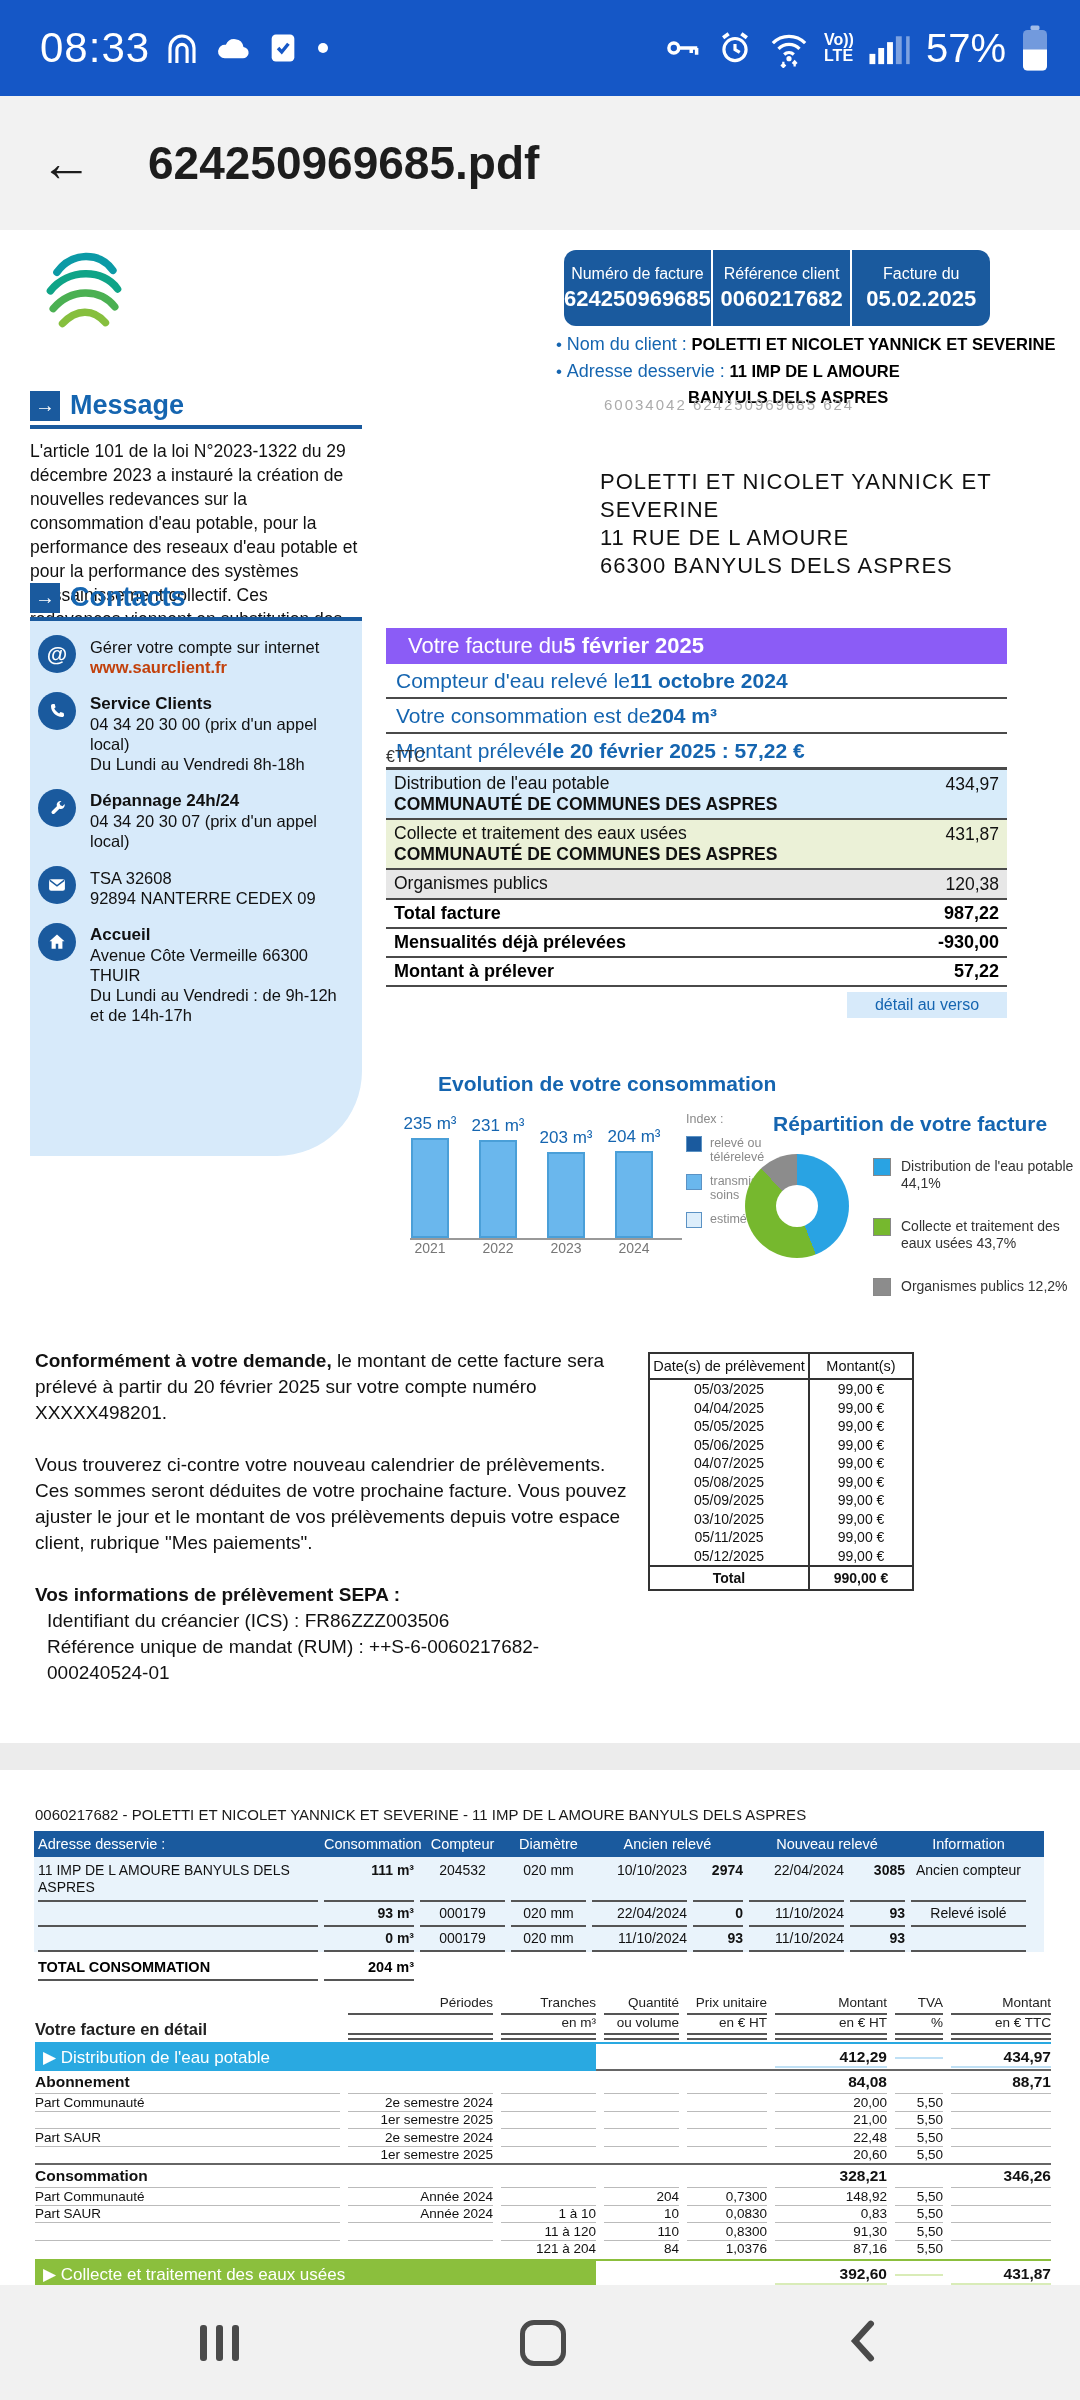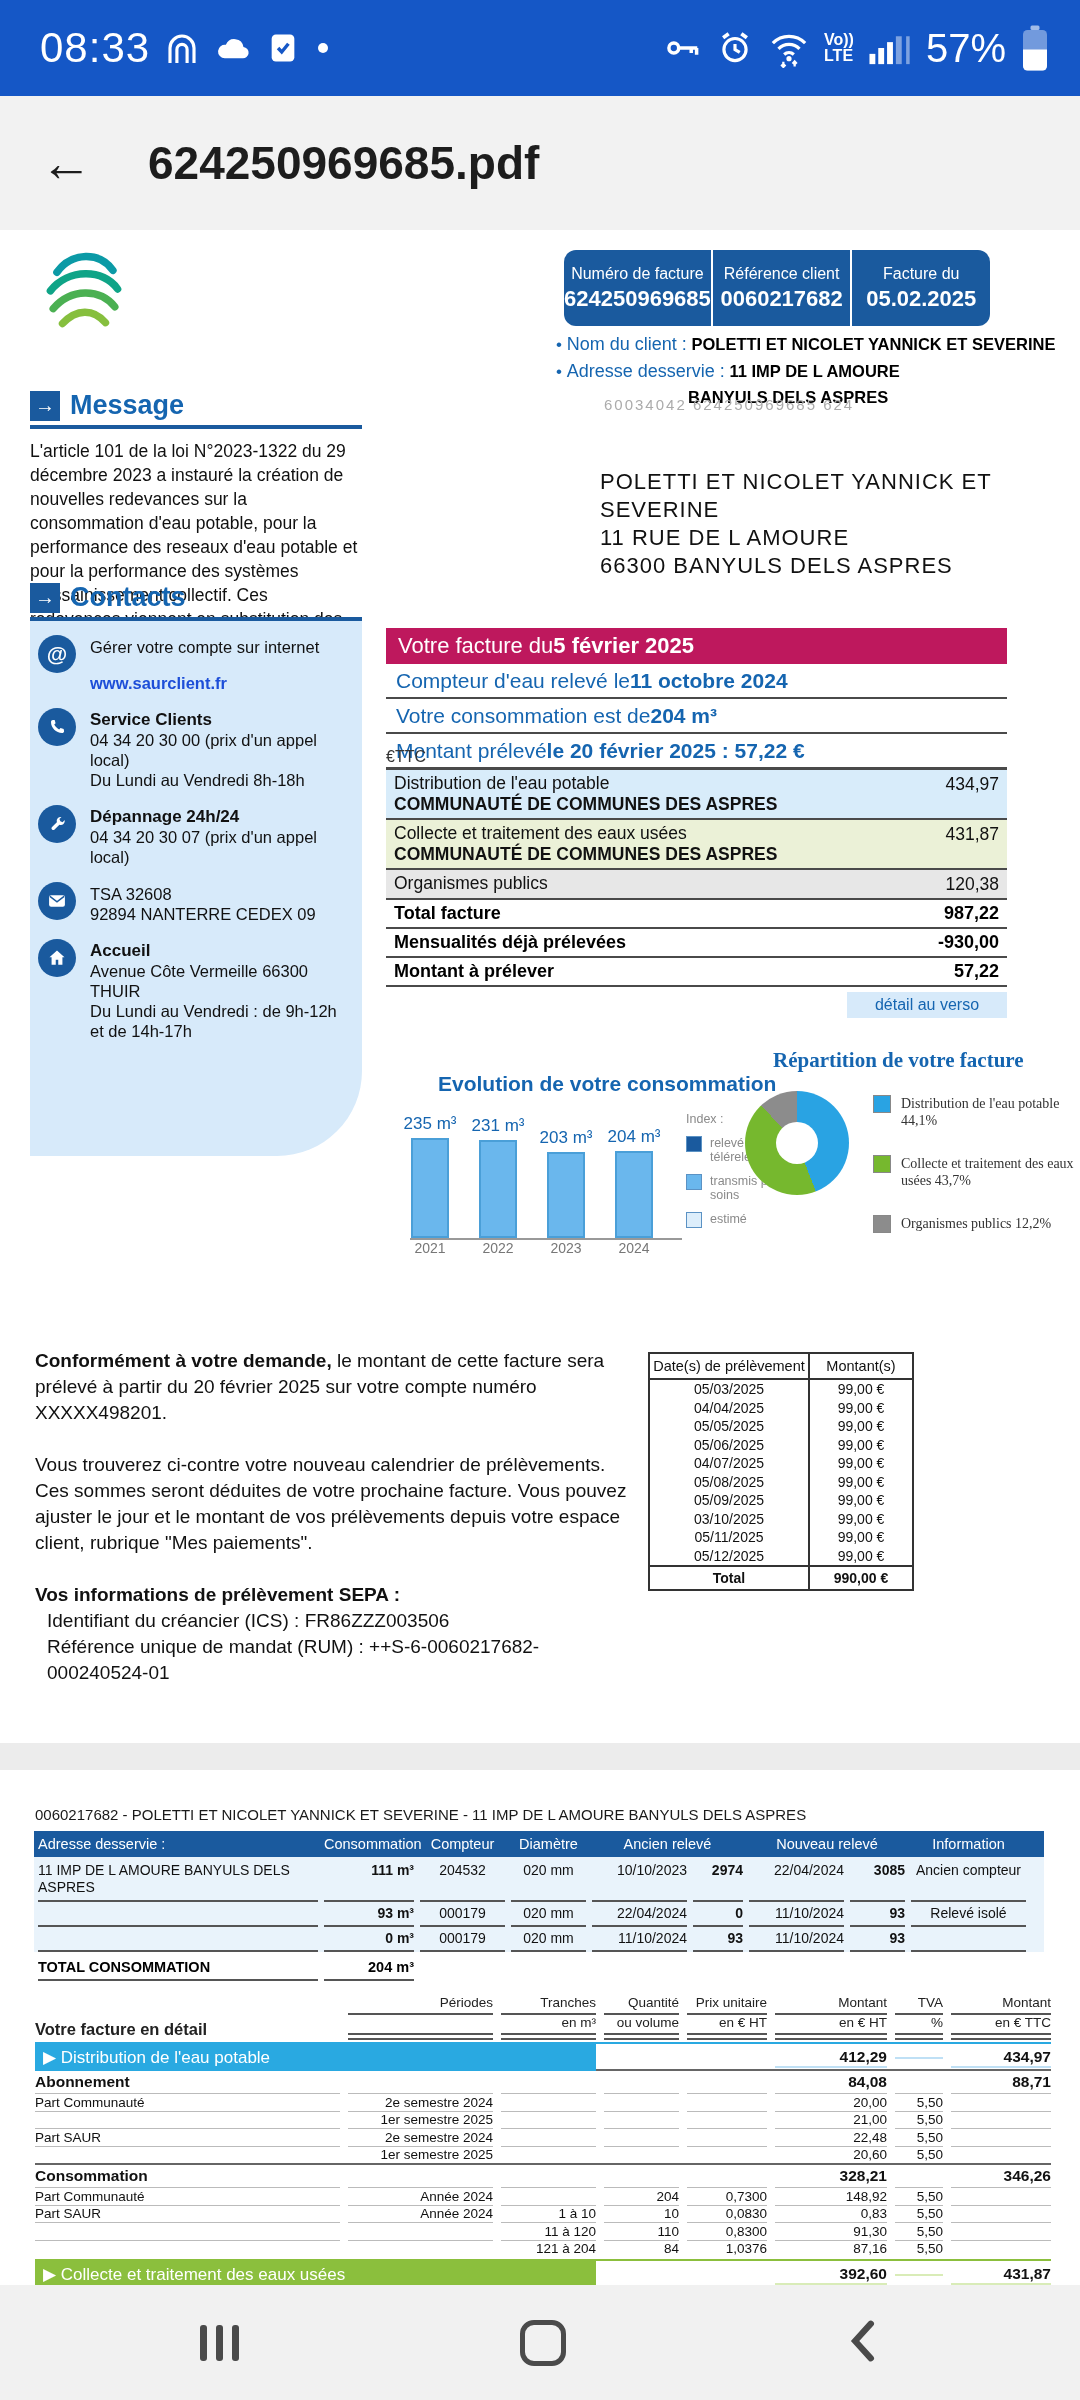--- a/index.html
+++ b/index.html
@@ -52,30 +52,30 @@
   .sec-title { color:#1565b0; font-size:27px; font-weight:700; }
   .msg-body { margin-top:10px; font-size:17.5px; line-height:24px; color:#101010; }
 
   .contacts-panel { background:#d7eafa; border-bottom-right-radius:85px; padding:14px 10px 10px 8px;
     height:535px; display:flex; flex-direction:column; gap:15px; }
   .c-item { display:flex; gap:14px; }
   .c-ic { flex:0 0 38px; width:38px; height:38px; border-radius:50%; background:#1a5a9e; color:#fff;
     display:flex; align-items:center; justify-content:center; font-weight:700; font-size:21px; }
   .c-txt { font-size:16.5px; line-height:20px; color:#111; padding-top:2px; }
   .c-title { font-weight:700; font-size:17px; }
-  .c-link { color:#1d4ed8; font-weight:700;margin-top:16px; }
+  .c-link { color:#c2410c; font-weight:700; }
 
   
   .recipient { position:absolute; left:600px; top:468px; font-size:22px; line-height:28px; color:#111;
     letter-spacing:1px; }
 
   
   .summary { position:absolute; left:386px; top:628px; width:621px; }
-  .sum-head { background:#be185d; color:#fff; font-size:22px; height:36px; display:flex; align-items:center;
-    padding-left:12px; }
+  .sum-head { background:#8b5cf6; color:#fff; font-size:22px; height:36px; display:flex; align-items:center;
+    padding-left:22px; }
   .sum-row { height:35px; display:flex; align-items:center; padding-left:10px; font-size:21px; color:#1565b0;
     border-bottom:2px solid #4a4a4a; }
   .b { font-weight:700; }
   .ttc-lbl { position:absolute; left:386px; top:748px; width:621px; text-align:left; font-size:16px; color:#333; }
 
   
   .cost { position:absolute; left:386px; top:768px; width:621px; border-top:2px solid #4a4a4a; }
   .cost-row { display:flex; justify-content:space-between; border-bottom:2px solid #4a4a4a; padding:3px 8px 3px 8px; }
   .cost-lines { font-size:17.5px; line-height:21px; color:#111; }
   .cost-sub { font-weight:700; }
@@ -93,21 +93,21 @@
   .bc-col { display:flex; flex-direction:column; align-items:center; justify-content:flex-end; width:40px; }
   .bc-val { font-size:17px; color:#1565b0; margin-bottom:4px; white-space:nowrap; }
   .bc-bar { width:38px; background:#6ab7ed; border:2px solid #4a9fd8; }
   .bc-years { display:flex; gap:28px; margin-left:12px; width:272px; }
   .bc-years span { width:40px; text-align:center; font-size:14px; color:#777; }
   .bc-legend { position:absolute; left:288px; top:40px; width:120px; font-size:12.5px; color:#8a8a8a; }
   .bc-leg-item { display:flex; gap:8px; margin-top:10px; line-height:14px; }
   .bc-leg-sq { flex:0 0 16px; width:16px; height:16px; border:1px solid #5b92c4; }
 
   
-  .donut-wrap { position:absolute; left:745px; top:1048px; width:335px;font-family:Liberation Serif, serif; }
+  .donut-wrap { position:absolute; left:745px; top:1112px; width:335px; }
   .dn-title { font-size:21px; font-weight:700; color:#1565b0; margin-left:28px; white-space:nowrap; }
   .dn-flex { display:flex; margin-top:18px; gap:24px; }
   .dn-ring { width:104px; height:104px; border-radius:50%; position:relative; flex:0 0 104px; }
   .dn-hole { position:absolute; left:31px; top:31px; width:42px; height:42px; border-radius:50%; background:#fff; }
   .dn-legend { font-size:14px; color:#333; display:flex; flex-direction:column; gap:26px; padding-top:4px; }
   .dn-leg-item { display:flex; gap:10px; line-height:17px; }
   .dn-leg-sq { flex:0 0 18px; width:18px; height:18px; border:1px solid #888; }
 
   
   .middle { position:absolute; left:35px; top:1348px; width:592px; font-size:19px; line-height:26px; color:#111; }

